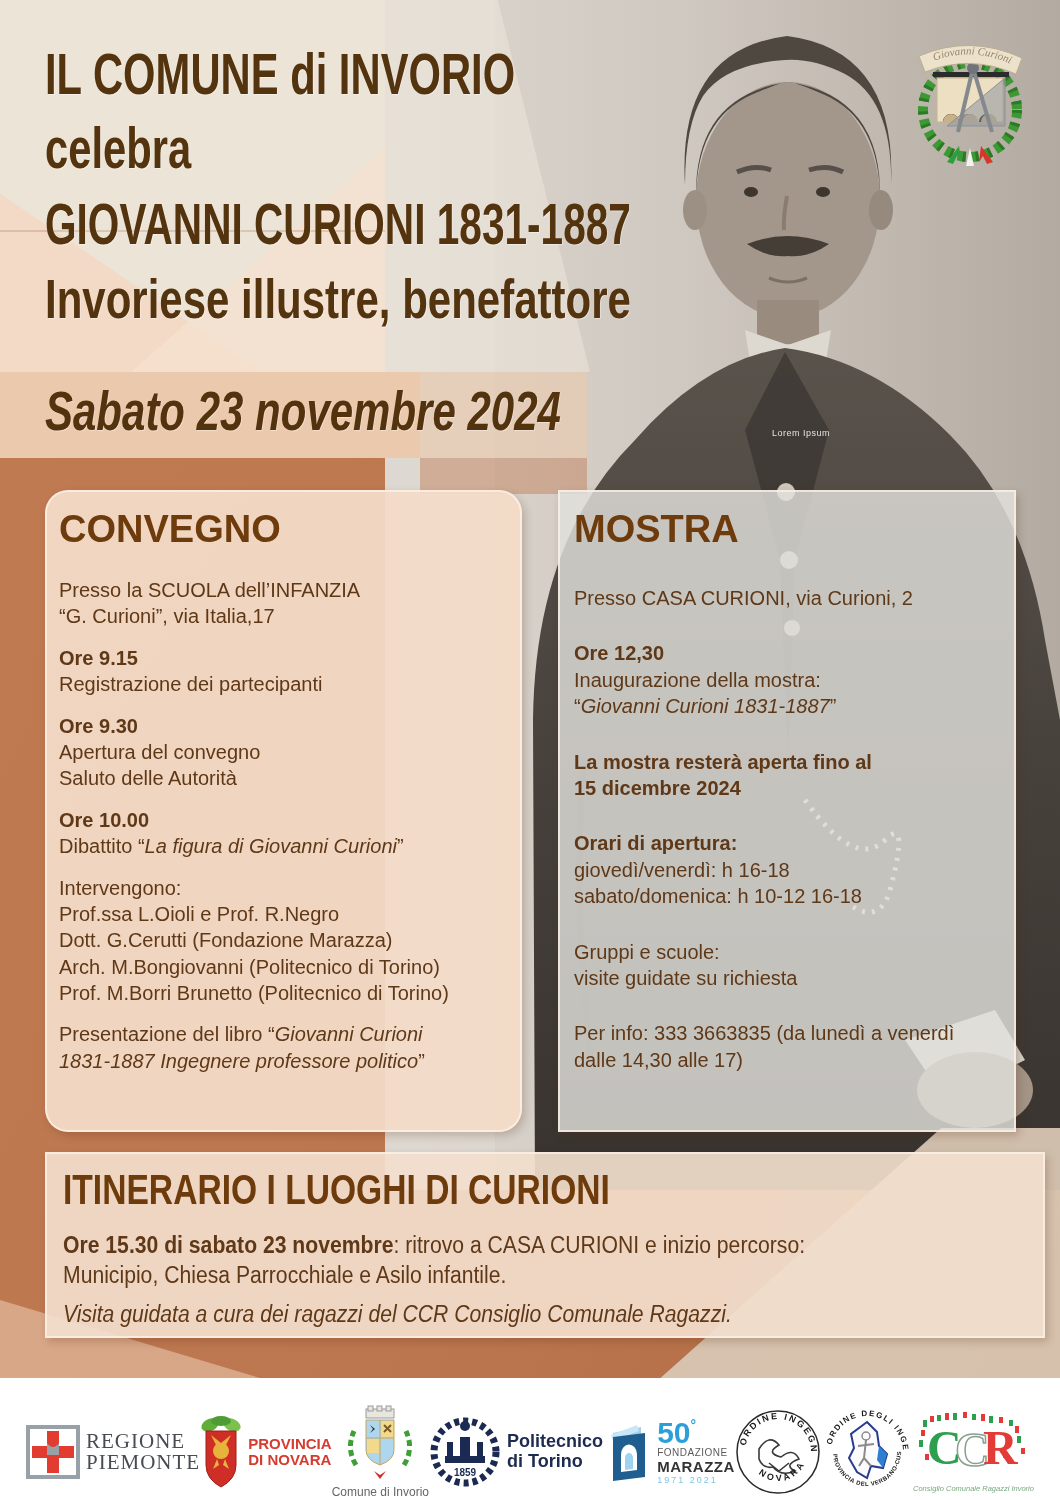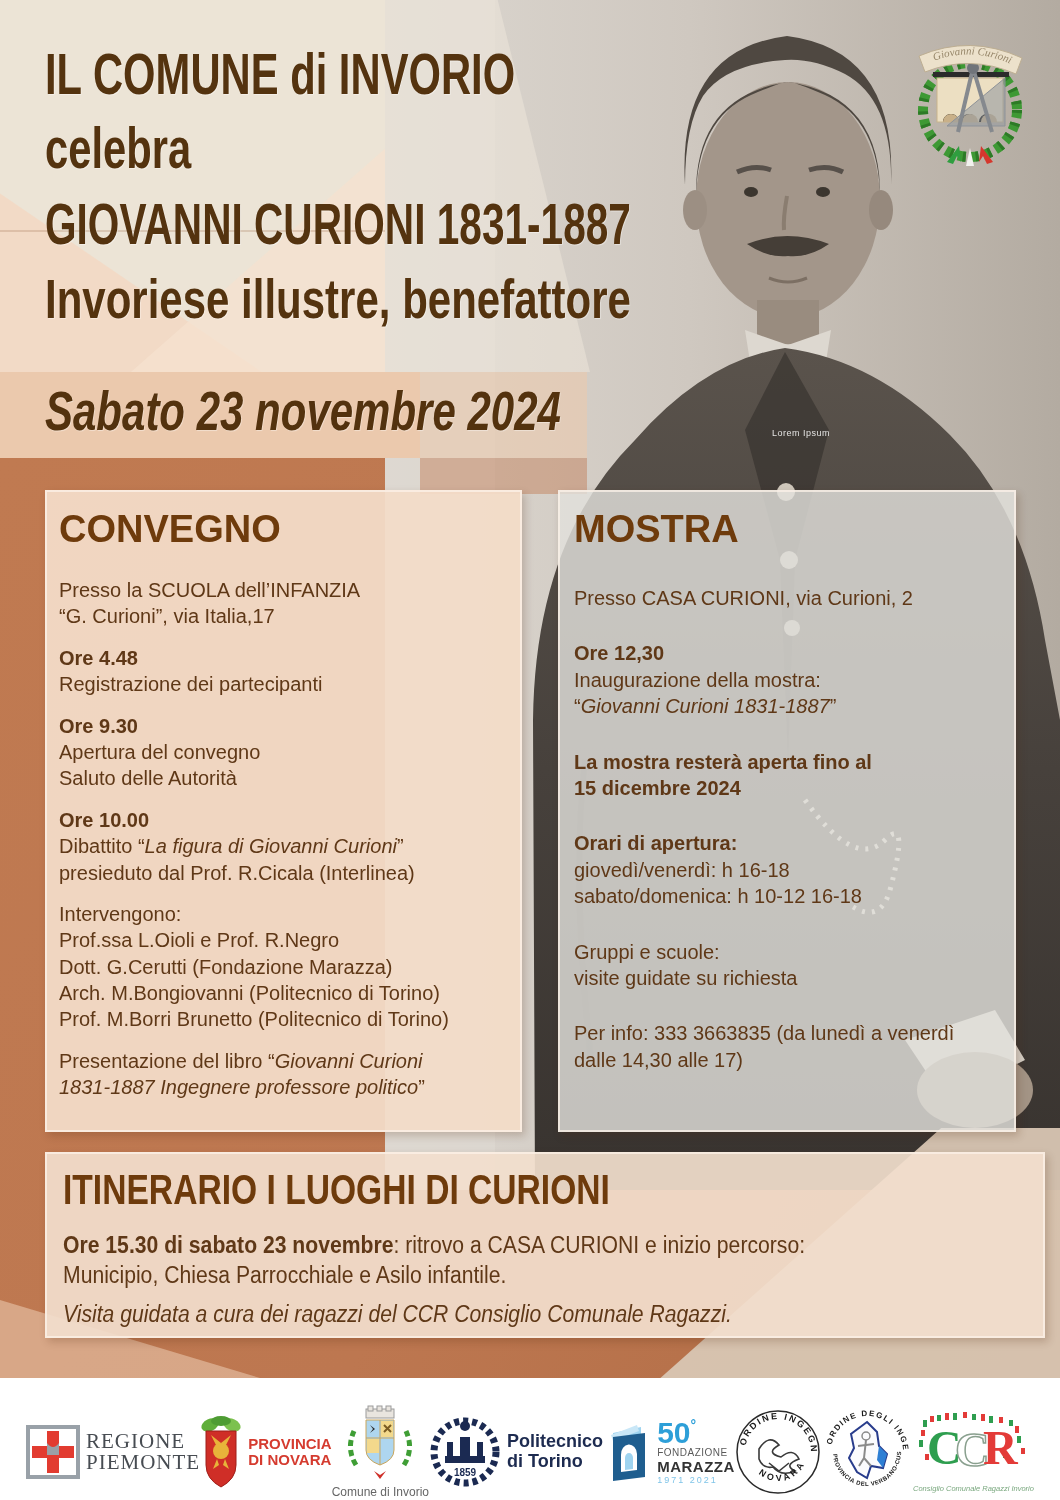--- a/index.html
+++ b/index.html
@@ -37,21 +37,21 @@
   .date-text{left:45px;top:378px;font-size:56px;font-weight:bold;color:#53320e;
              text-shadow:1px 1px 1px rgba(255,255,255,.4);font-style:italic;}
   .date-text .cond{transform:scaleX(.75);}
   
   .panel{position:absolute;border:2px solid rgba(252,242,232,.75);
          box-shadow:3px 4px 8px rgba(80,40,15,.22);color:#5f3817;}
   .panel h2{margin:0;color:#6e3b0c;font-weight:bold;}
   .panel p{white-space:nowrap;}
   .b{font-weight:bold;} .i{font-style:italic;}
   .convegno{left:45px;top:490px;width:477px;height:642px;background:rgba(243,220,200,.94);
-            padding:16px 6px 0 12px;box-sizing:border-box;}
+            padding:16px 6px 0 12px;box-sizing:border-box;border-radius:23px;}
   .convegno h2{font-size:38px;margin-bottom:26px;}
   .convegno p{font-size:20px;line-height:1.32;margin:0 0 15px 0;}
   .mostra{left:558px;top:490px;width:458px;height:642px;background:rgba(226,224,220,.82);
           padding:16px 6px 0 14px;box-sizing:border-box;}
   .mostra h2{font-size:38px;margin-bottom:34px;}
   .mostra p{font-size:20px;line-height:1.32;margin:0 0 29px 0;}
   .itinerario{left:45px;top:1152px;width:1000px;height:186px;background:rgba(242,222,205,.92);
               padding:12px 0 0 16px;box-sizing:border-box;}
   .itinerario h2{font-size:42px;margin-bottom:16px;}
   .itinerario h2 .cond{transform:scaleX(.80);}
@@ -175,23 +175,23 @@
       <text font-family="Liberation Serif, serif" font-style="italic" font-size="11" fill="#97876a">
         <textPath href="#bannerline" xlink:href="#bannerline" startOffset="8">Giovanni Curioni</textPath>
       </text>
     </svg>
   </div>
 
   <section class="panel convegno">
     <h2>CONVEGNO</h2>
     <div class="rich">
         <p><span>Presso la SCUOLA dell’INFANZIA</span><br><span>“G. Curioni”, via Italia,17</span></p>
-        <p><span class="b">Ore 4.48</span><br><span>Registrazione dei partecipanti</span></p>
+        <p><span class="b">Ore 9.15</span><br><span>Registrazione dei partecipanti</span></p>
         <p><span class="b">Ore 9.30</span><br><span>Apertura del convegno</span><br><span>Saluto delle Autorità</span></p>
-        <p><span class="b">Ore 10.00</span><br><span>Dibattito “</span><span class="i">La figura di Giovanni Curioni</span><span>”</span><br><span>presieduto dal Prof. R.Cicala (Interlinea)</span></p>
+        <p><span class="b">Ore 10.00</span><br><span>Dibattito “</span><span class="i">La figura di Giovanni Curioni</span><span>”</span><br></p>
         <p><span>Intervengono:</span><br><span>Prof.ssa L.Oioli e Prof. R.Negro</span><br><span>Dott. G.Cerutti (Fondazione Marazza)</span><br><span>Arch. M.Bongiovanni (Politecnico di Torino)</span><br><span>Prof. M.Borri Brunetto (Politecnico di Torino)</span></p>
         <p><span>Presentazione del libro “</span><span class="i">Giovanni Curioni</span><br><span class="i">1831-1887 Ingegnere professore politico</span><span>”</span></p>
       </div>
   </section>
 
   <section class="panel mostra">
     <h2>MOSTRA</h2>
     <div class="rich">
         <p><span>Presso CASA CURIONI, via Curioni, 2</span></p>
         <p><span class="b">Ore 12,30</span><br><span>Inaugurazione della mostra:</span><br><span>“</span><span class="i">Giovanni Curioni 1831-1887</span><span>”</span></p>

